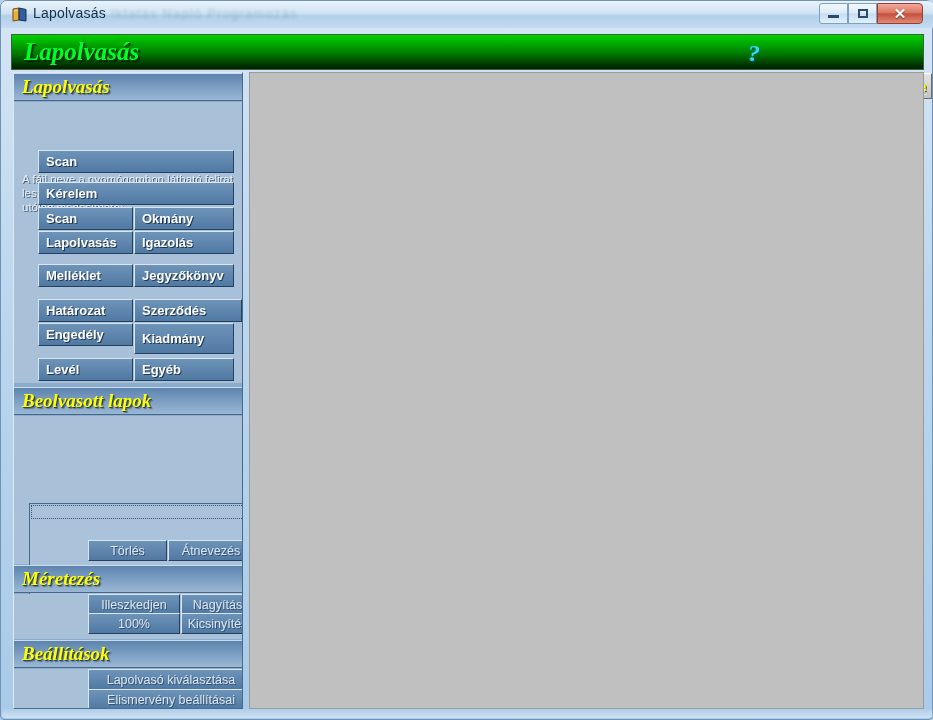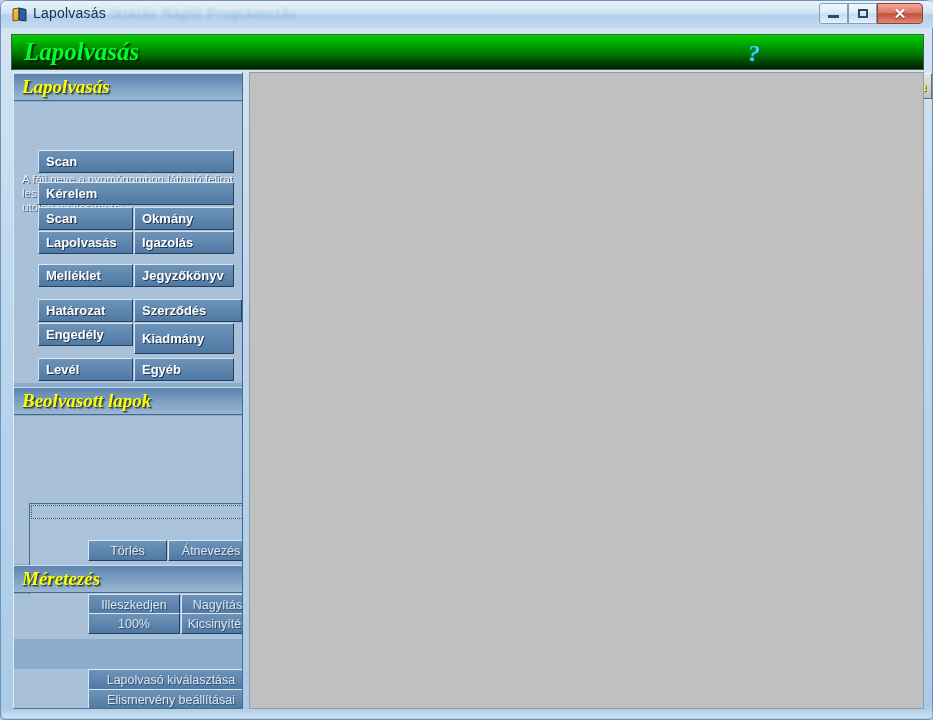--- a/index.html
+++ b/index.html
@@ -409,20 +409,23 @@
     <div class="btn c soft" style="left:167px;top:521px;width:73px;height:21px">
       <span>Nagyítás</span>
     </div>
     <div class="btn c soft" style="left:74px;top:540px;width:92px;height:21px">
       <span>100%</span>
     </div>
     <div class="btn c soft" style="left:167px;top:540px;width:73px;height:21px">
       <span>Kicsinyítés</span>
     </div>
 
+    <div class="sect-head" style="top:567px">
+      <span>Beállítások</span>
+    </div>
     <div class="sect-body" style="top:596px;height:41px"></div>
 
     <div class="btn c soft" style="left:74px;top:596px;width:166px;height:21px">
       <span>Lapolvasó kiválasztása</span>
     </div>
     <div class="btn c soft" style="left:74px;top:616px;width:166px;height:21px">
       <span>Elismervény beállításai</span>
     </div>
 
   </div>

